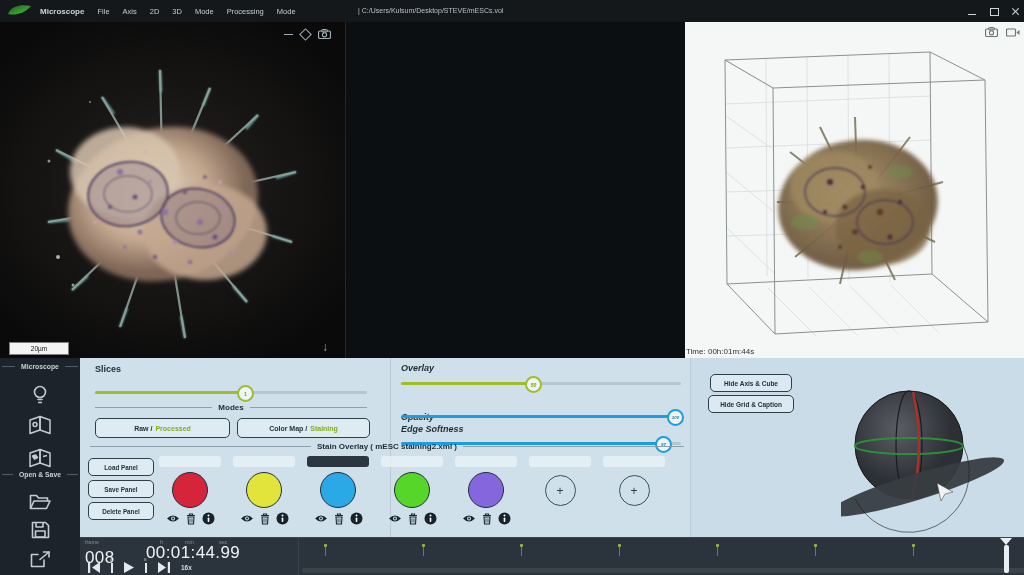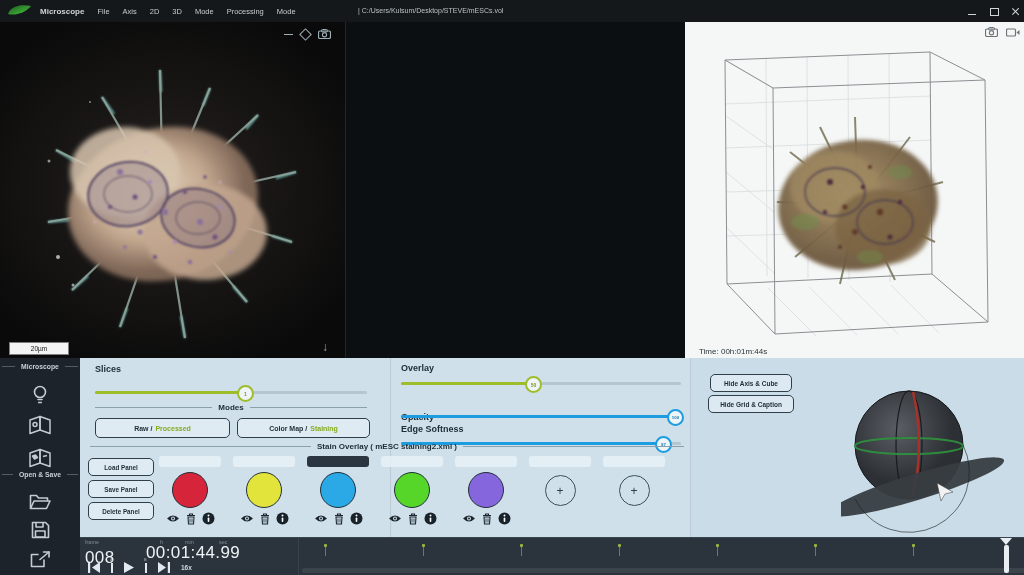--- a/index.html
+++ b/index.html
@@ -41,28 +41,28 @@
             box-shadow:0 0 16px rgba(242,100,145,.75);}
   #bar-pink2{left:307px;top:161px;width:34px;height:175px;border:1px solid rgba(250,205,220,.8);
             background:rgba(242,118,155,.5);}
   #vol-caption-box{left:3px;top:4px;width:82px;height:12px;background:rgba(22,32,38,.5);border-radius:2px;}
   .panel-mini-icons{display:flex;gap:8px;align-items:center;}
   .mini-line{width:9px;height:0;border-bottom:1.5px solid #9fb0b6;}
   .mini-diamond{width:7px;height:7px;border:1.4px solid #9fb0b6;transform:rotate(45deg);}
   #scalebar{left:9px;top:320px;width:58px;height:11px;background:#f4f4f4;border:1px solid #7e7e7e;
             display:flex;align-items:center;justify-content:center;font-size:6.5px;color:#111;}
   #arrow-down{left:322px;top:318px;color:#9aa4a8;font-size:12px;}
-  #time-label{left:686px;top:347px;color:#2a3338;font-size:8px;z-index:5;padding-left:13px;}
+  #time-label{left:686px;top:347px;color:#2a3338;font-size:8px;z-index:5;}
   
   #sidebar{left:0;top:358px;width:80px;height:217px;background:#1c232a;z-index:4;}
   .side-hdr{display:flex;align-items:center;gap:4px;color:#c9d2d8;font-size:6.8px;font-weight:700;width:100%;justify-content:center;}
   .side-hdr::before,.side-hdr::after{content:"";flex:1;height:1px;background:#505c66;max-width:14px;margin:0 2px;}
   .side-icon{left:28px;width:24px;height:22px;display:flex;align-items:center;justify-content:center;cursor:pointer;}
   #ctrl-left{left:80px;top:358px;width:310px;height:179px;background:#cfe0ea;}
-  #ctrl-mid{left:390px;top:358px;width:300px;height:179px;background:#cfe0ea;border-left:1px solid #bccbd6;}
+  #ctrl-mid{left:390px;top:358px;width:300px;height:179px;background:#cfe0ea;border-left:1px solid #bccbd6;font-style:italic;}
   #ctrl-right{left:690px;top:358px;width:334px;height:179px;background:#c9dce8;border-left:1px solid #bccbd6;}
   .ctl-label{color:#1d2c33;font-size:9px;font-weight:700;}
   .divider{display:flex;align-items:center;gap:6px;color:#1d2c33;font-size:8px;font-weight:700;}
   .divider::before,.divider::after{content:"";flex:1;height:1px;background:#8ba0ad;}
   .track{height:3px;border-radius:2px;background:#b4c6d2;}
   .fill{height:100%;border-radius:2px;}
   .fill.green{background:#9fbc2b;}  .fill.blue{background:#1d9ce0;}
   .handle{position:absolute;top:-6px;width:13px;height:13px;border-radius:50%;background:#eef4f8;
           display:flex;align-items:center;justify-content:center;font-weight:700;}
   .handle.green{border:2px solid #9fbc2b;color:#7e9a18;font-size:5px;}

